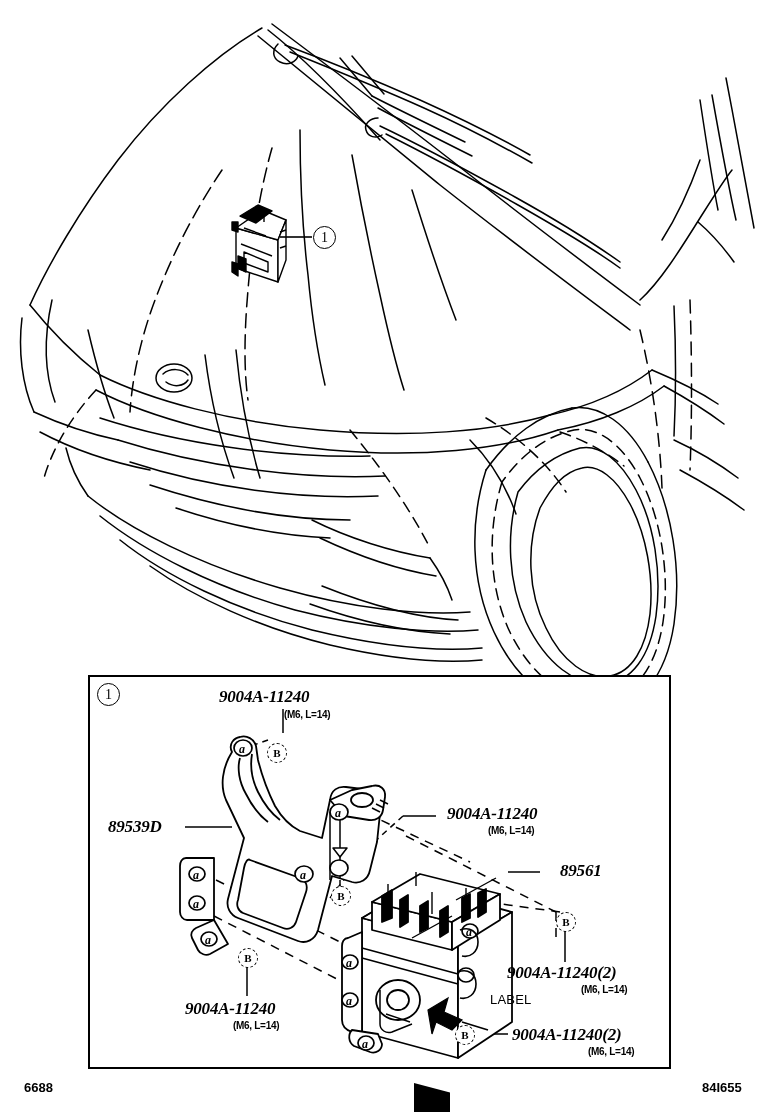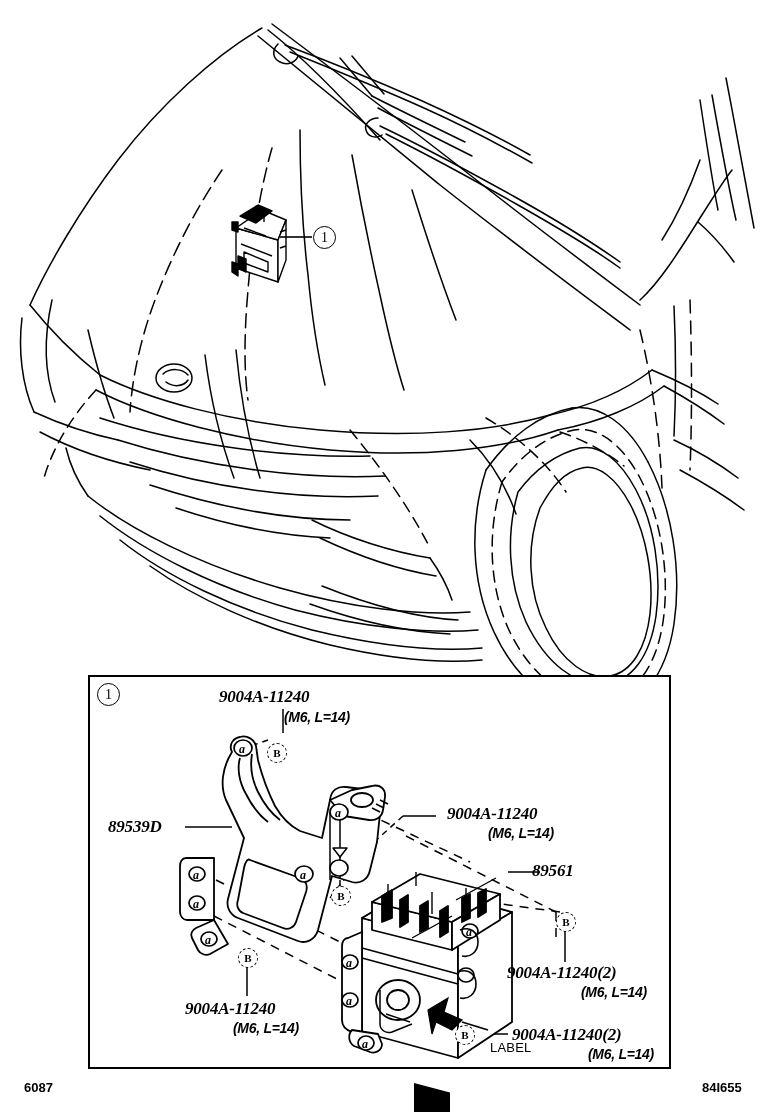--- a/index.html
+++ b/index.html
@@ -21,25 +21,24 @@
     white-space:nowrap;
     line-height:1;
     letter-spacing:-0.2px;
     font-style:italic;
   }
   .lbl-main{font-size:17px;}
   .lbl-sub{
     position:absolute;
     font-family:"Liberation Sans",sans-serif;
     font-weight:bold;
-    font-size:14px;
+    font-size:10px;
     white-space:nowrap;
     line-height:1;
     letter-spacing:-0.3px;
-    font-style:italic;
   }
   .lbl-label{
     position:absolute;
     font-family:"Liberation Sans",sans-serif;
     font-size:13px;
     font-weight:normal;
     white-space:nowrap;
     letter-spacing:0.2px;
   }
   .footer{
@@ -398,29 +397,29 @@
   <div style="position:absolute;left:466px;top:925px;font-family:'Liberation Serif',serif;font-style:italic;font-weight:bold;font-size:12px;">a</div>
 
   <div class="lbl lbl-main" style="left:219px;top:688px;">9004A-11240</div>
   <div class="lbl-sub" style="left:284px;top:710px;">(M6, L=14)</div>
 
   <div class="lbl lbl-main" style="left:108px;top:818px;">89539D</div>
 
   <div class="lbl lbl-main" style="left:447px;top:805px;">9004A-11240</div>
   <div class="lbl-sub" style="left:488px;top:826px;">(M6, L=14)</div>
 
-  <div class="lbl lbl-main" style="left:532px;top:862px;">89561</div>
+  <div class="lbl lbl-main" style="left:560px;top:862px;">89561</div>
 
   <div class="lbl lbl-main" style="left:185px;top:1000px;">9004A-11240</div>
   <div class="lbl-sub" style="left:233px;top:1021px;">(M6, L=14)</div>
 
   <div class="lbl lbl-main" style="left:507px;top:964px;">9004A-11240(2)</div>
   <div class="lbl-sub" style="left:581px;top:985px;">(M6, L=14)</div>
 
   <div class="lbl lbl-main" style="left:512px;top:1026px;">9004A-11240(2)</div>
   <div class="lbl-sub" style="left:588px;top:1047px;">(M6, L=14)</div>
 
-  <div class="lbl-label" style="left:490px;top:992px;margin-top:48px;">LABEL</div>
-
-  <div class="footer" style="left:24px;top:1080px;">6087</div>
+  <div class="lbl-label" style="left:490px;top:992px;">LABEL</div>
+
+  <div class="footer" style="left:24px;top:1080px;">6688</div>
   <div class="footer" style="left:690px;top:1080px;margin-left:12px;">84I655</div>
 
 </div>
 
 </body></html>

